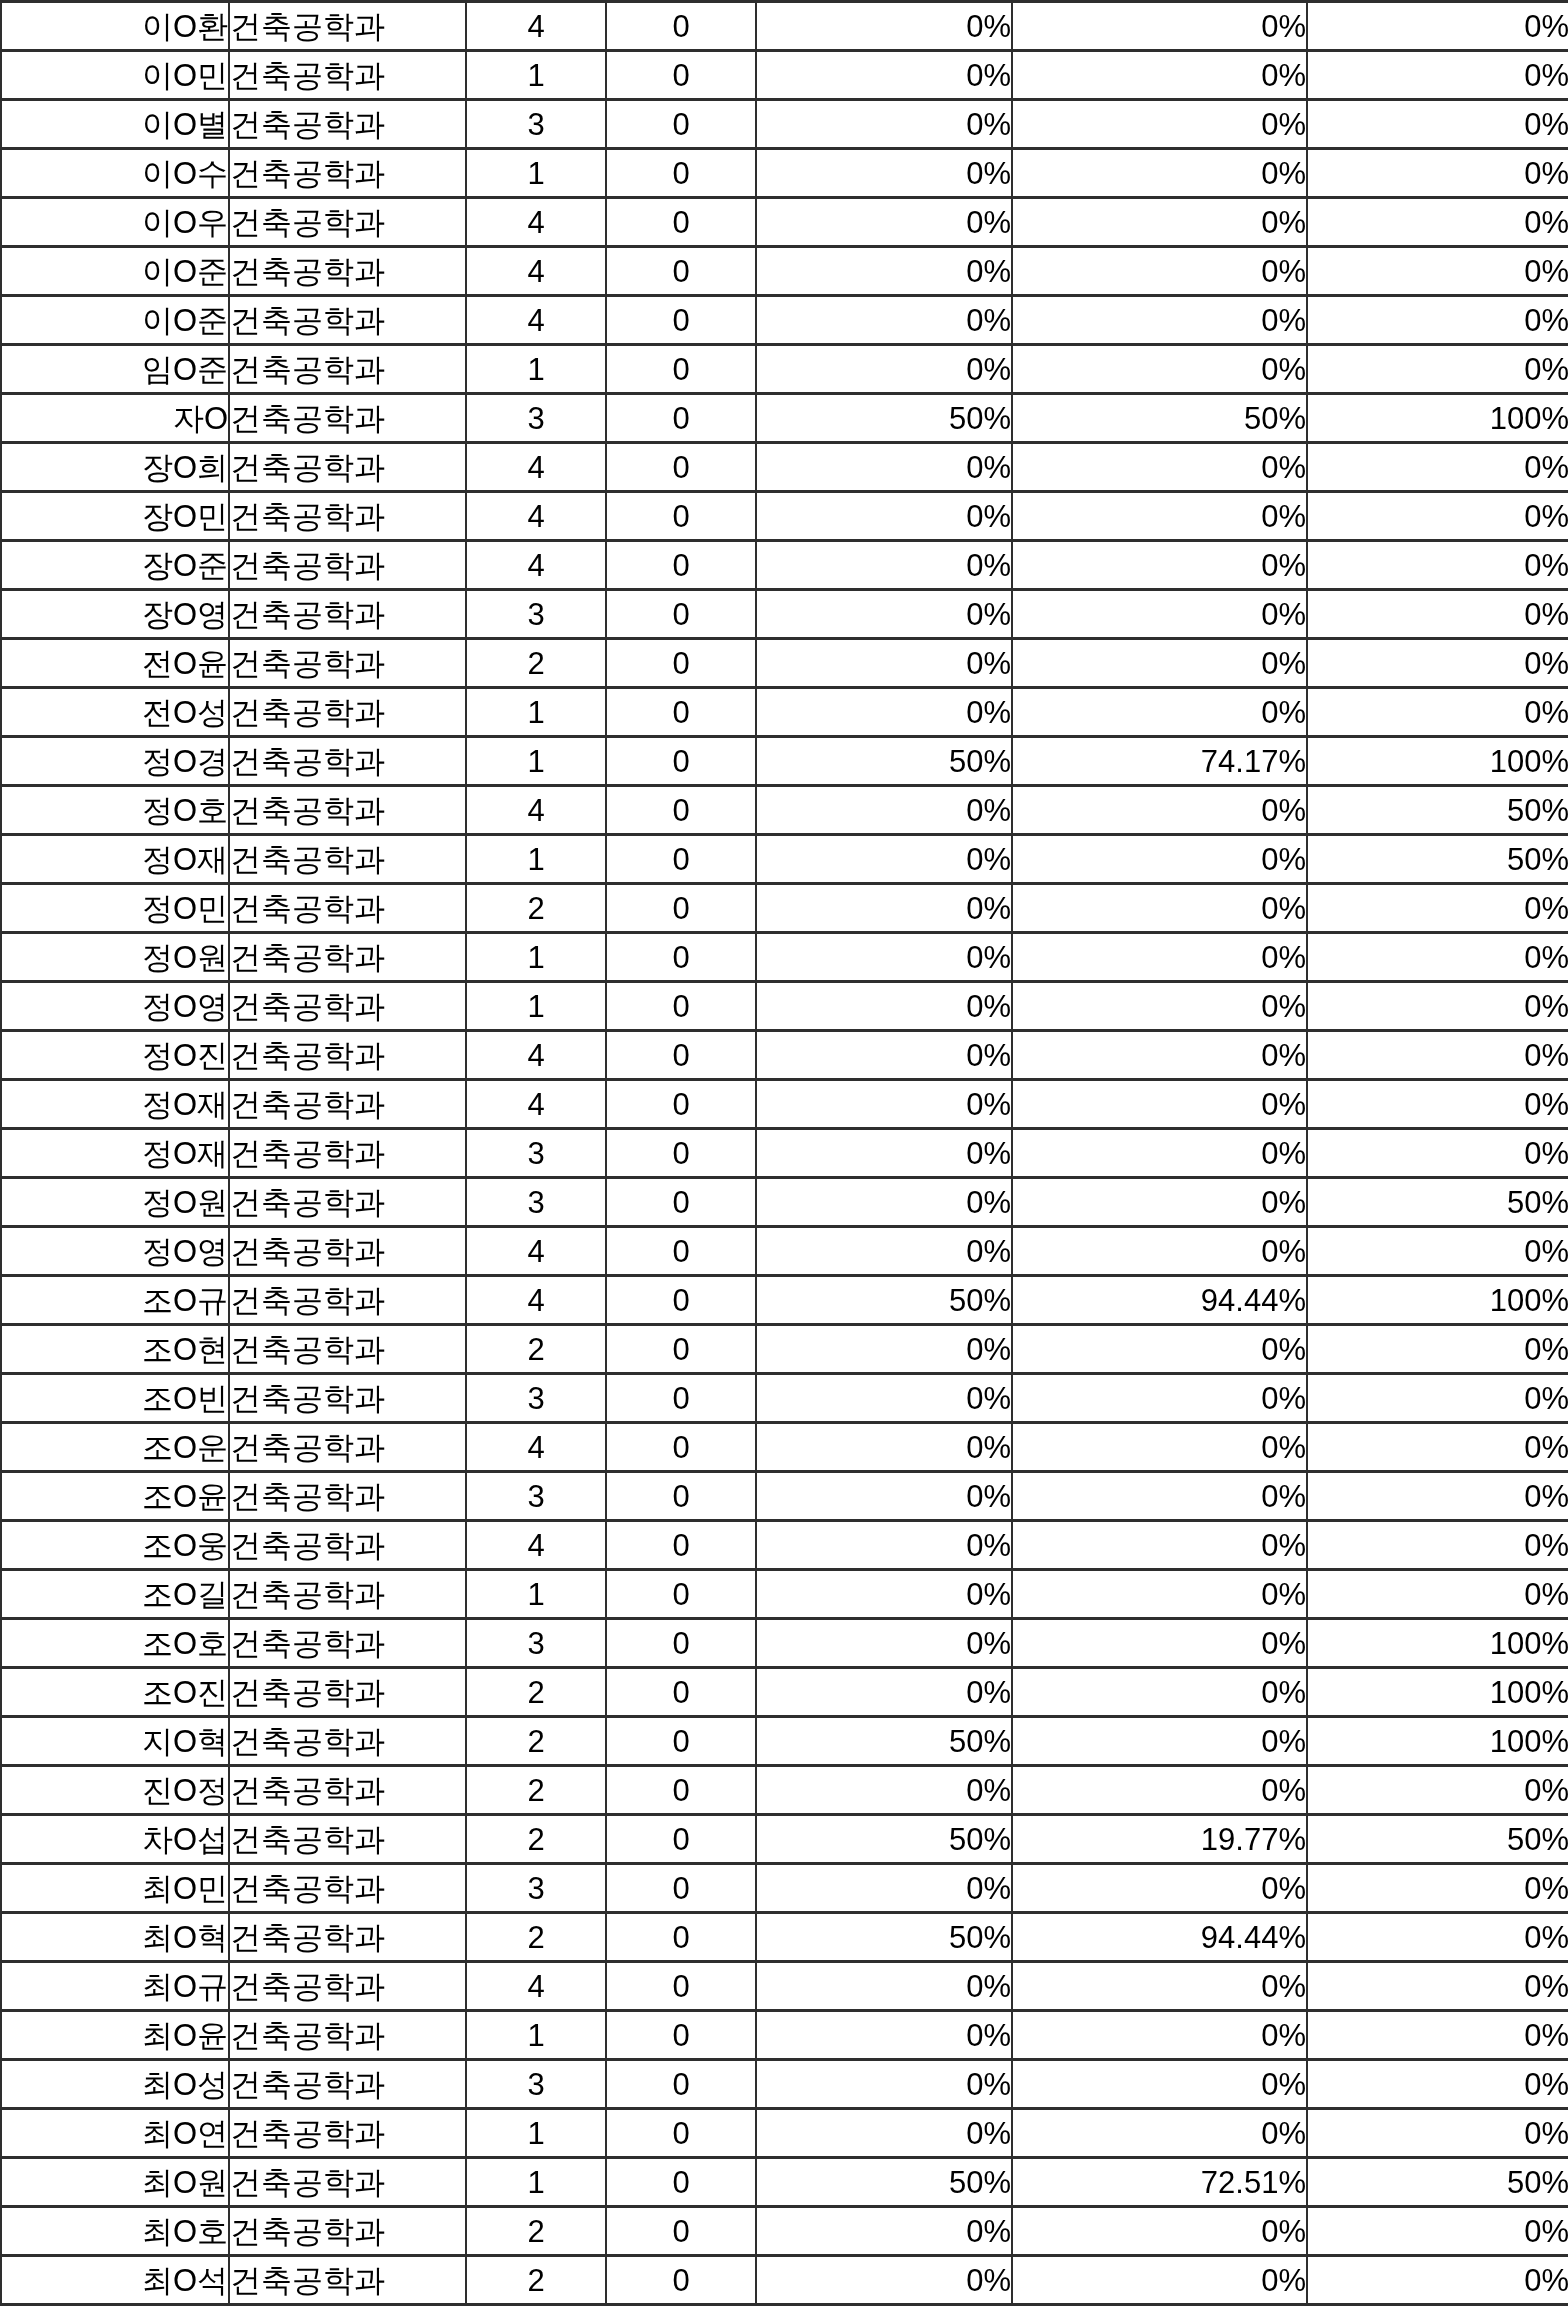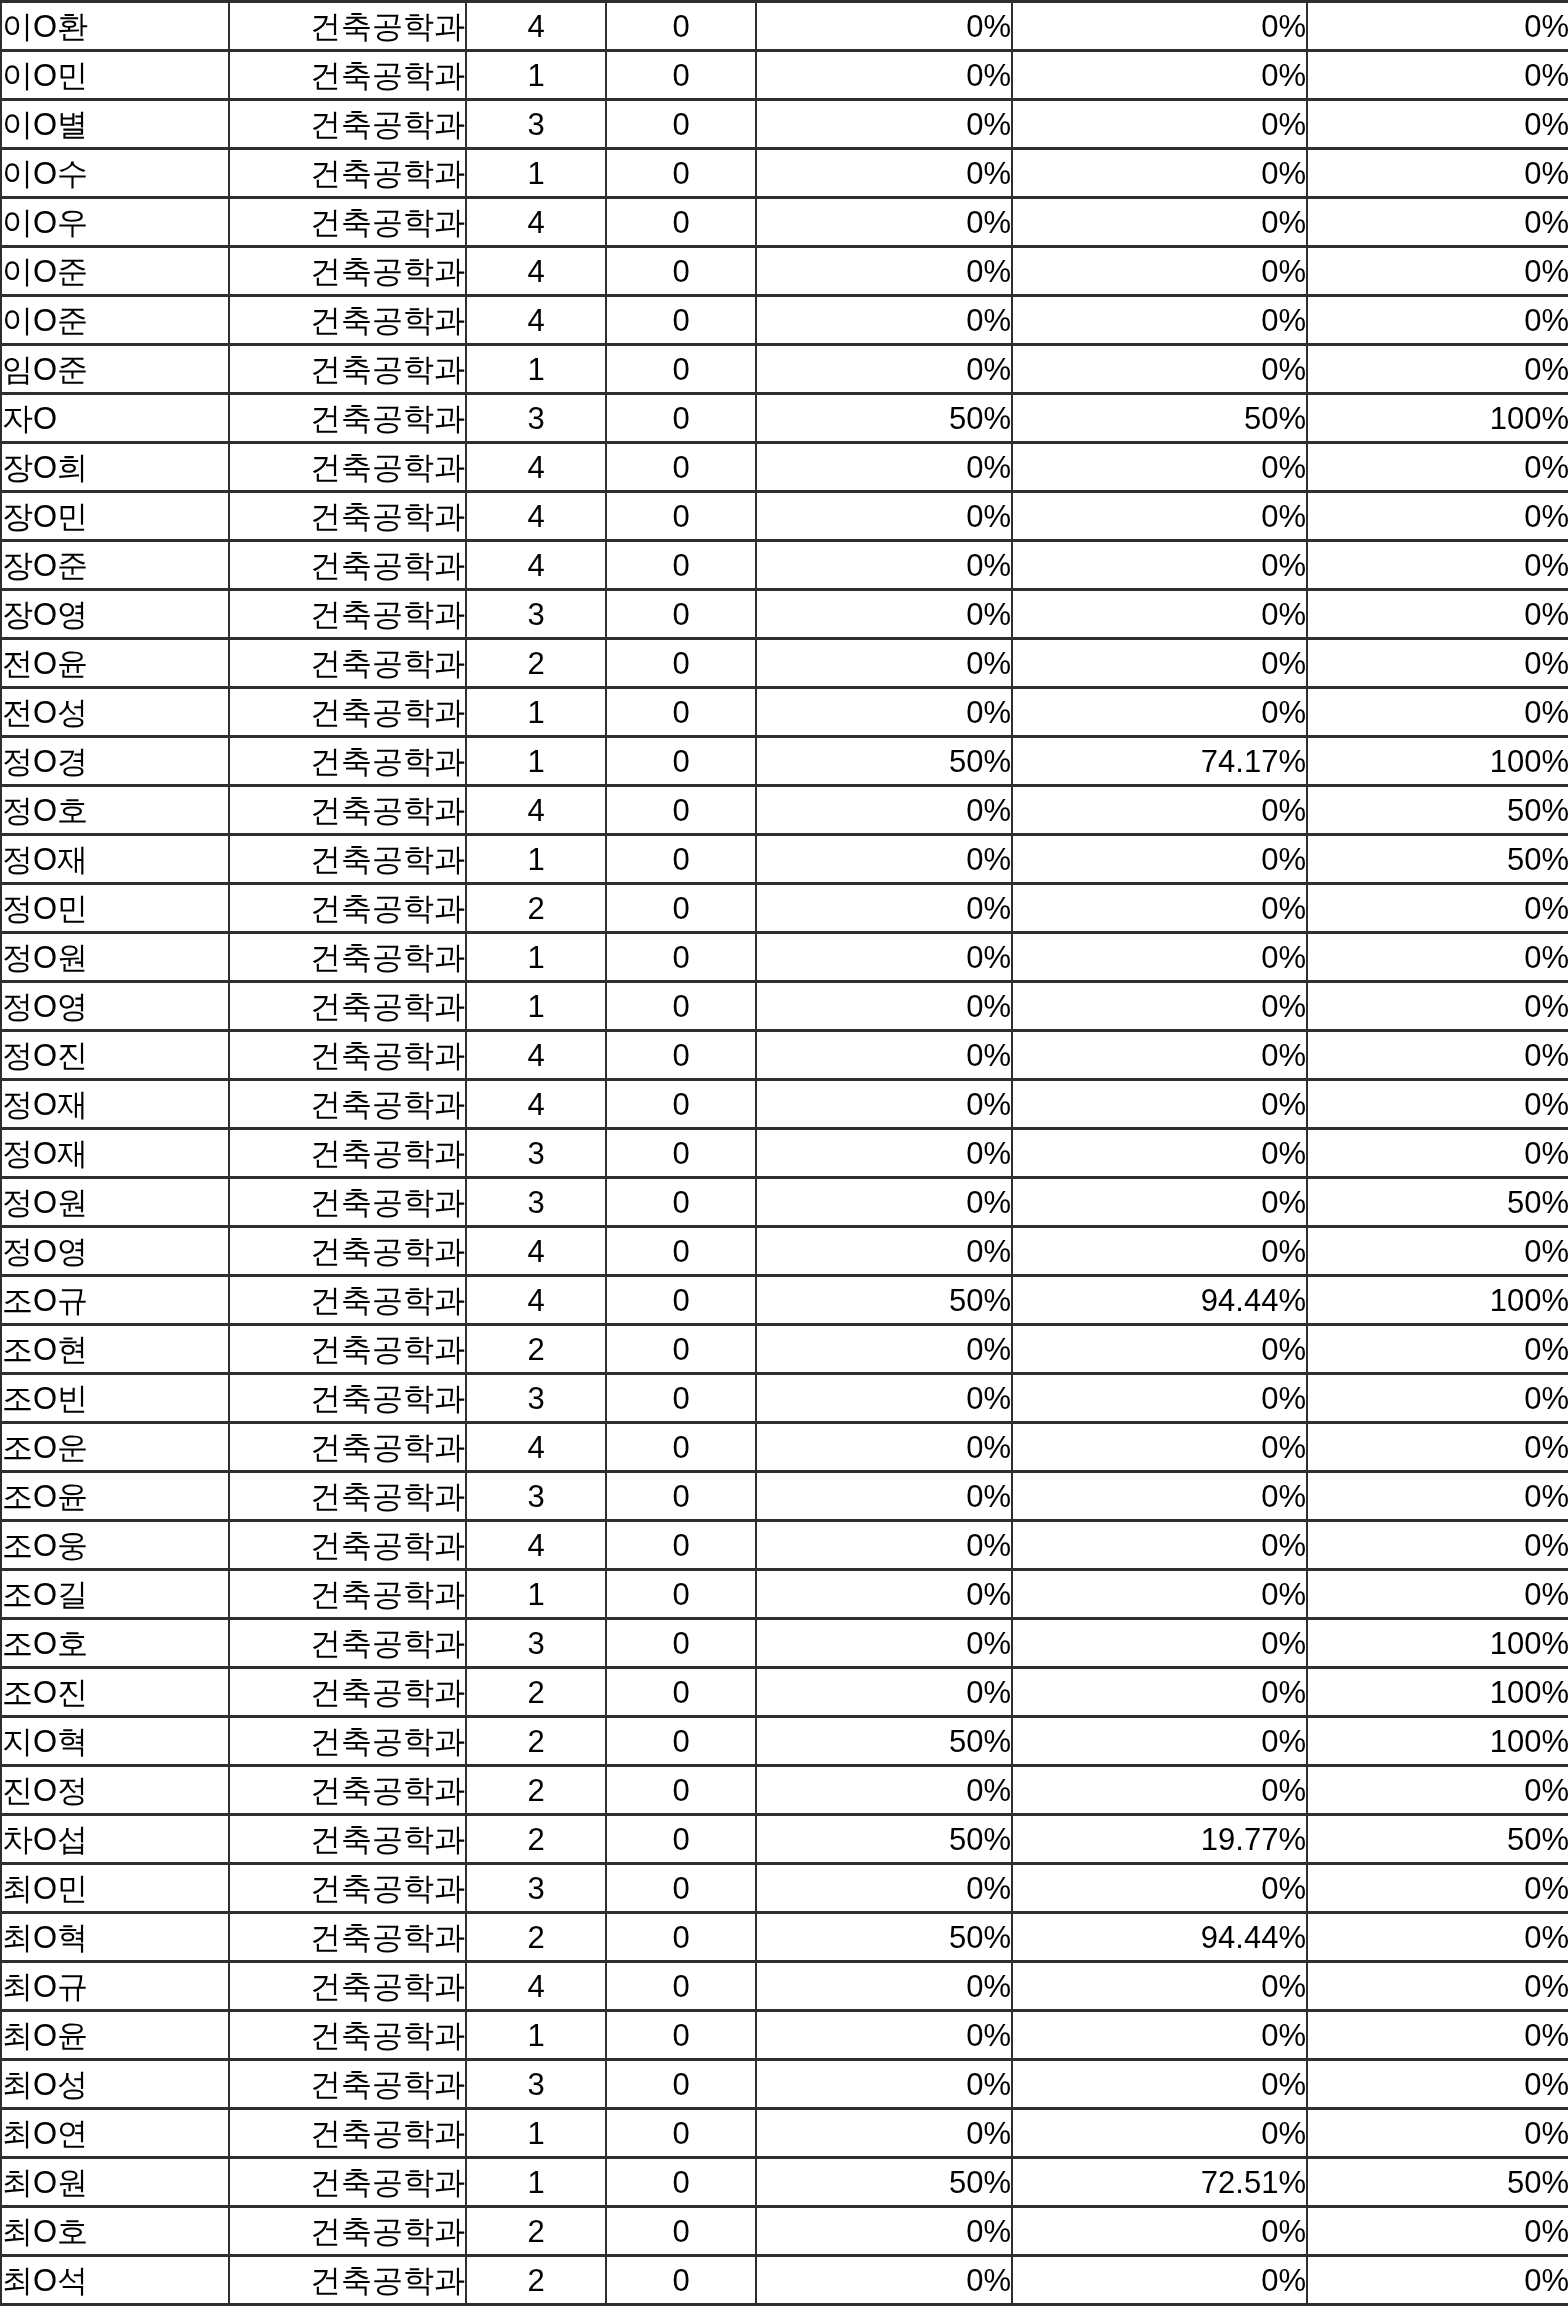--- a/index.html
+++ b/index.html
@@ -24,22 +24,22 @@
     font-family: "Liberation Sans", sans-serif;
     font-size: 31px;
     font-weight: 400;
     line-height: 1;
     color: #000000;
     white-space: nowrap;
     overflow: hidden;
     vertical-align: middle;
     background: #ffffff;
   }
-  td.c-name  { text-align: left; }
-  td.c-dept  { text-align: right; padding-left: 7.7px; }
+  td.c-name  { text-align: right; }
+  td.c-dept  { text-align: left; padding-left: 7.7px; }
   td.c-grade { text-align: center; }
   td.c-count { text-align: center; }
   td.c-pct   { text-align: right; padding-right: 6.2px; }
 </style>
 </head>
 <body>
 
 <table class="score-table">
   <colgroup>
     <col style="width:228px">

